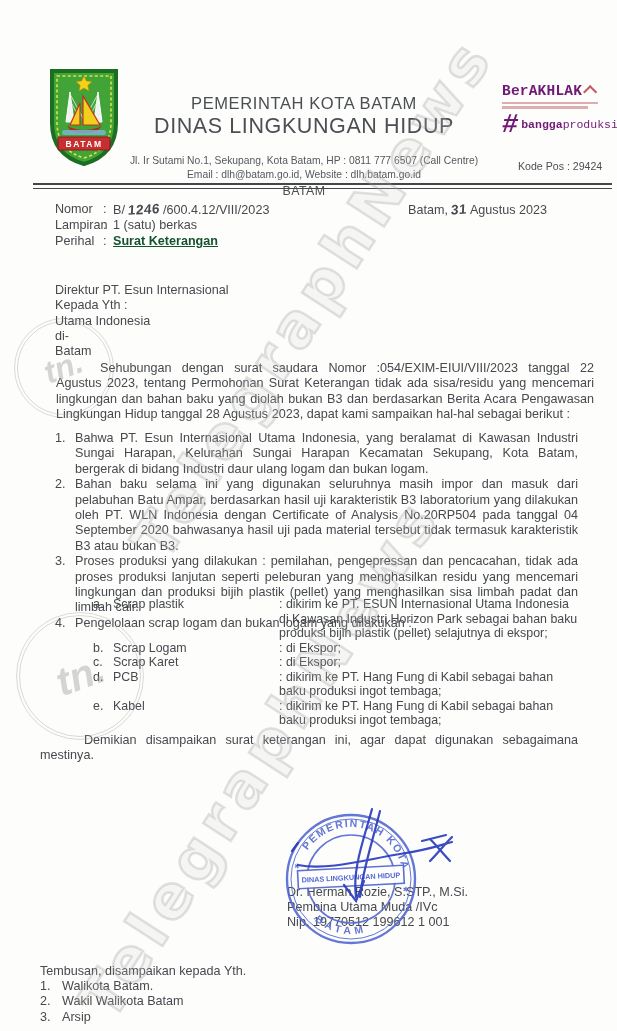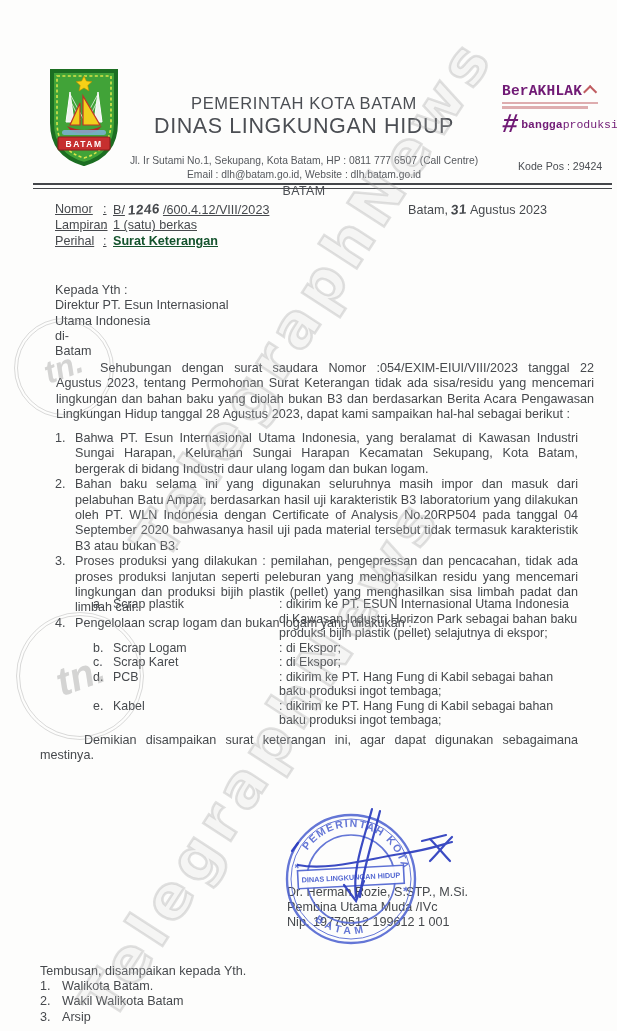--- a/index.html
+++ b/index.html
@@ -25,21 +25,21 @@
   .ba-bars i:nth-child(2){width:86px;}
   .ba-hash-row{display:flex;align-items:center;margin-top:3px;}
   .ba-hash{font-size:27px;font-weight:900;transform:skewX(-8deg);margin-right:3px;line-height:26px;}
   .ba-words{display:flex;font-weight:700;font-size:11.5px;line-height:11.5px;}
   .ba-words .w-mid{font-weight:400;}
   .kodepos{left:518px;top:159px;font-size:10.6px;color:#4b4e53;}
   .rule{left:33px;top:183px;width:579px;height:2.6px;border-top:2.6px solid #44464a;
         border-bottom:1.2px solid #44464a;z-index:4;position:absolute;}
 
   
-  .meta{left:55px;top:202px;text-decoration:underline;}
+  .meta{left:55px;top:202px;}
   .meta-row{display:flex;}
   .meta-label{width:48px;flex:none;}
   .meta-colon{width:10px;flex:none;}
   .perihal{font-weight:700;text-decoration:underline;color:#14532d;}
   .hand{display:inline-block;font-weight:600;font-size:13.5px;transform:rotate(-3deg) skewX(-6deg);
         margin:0 3px;letter-spacing:.5px;}
   .date-line{left:408px;top:202px;}
 
   
   .recipient{left:55px;top:283px;line-height:15.3px;}
@@ -153,22 +153,22 @@
       <span class="meta-label">Perihal</span>
       <span class="meta-colon">:</span>
       <span class="perihal">Surat Keterangan</span>
     </div>
   </div>
   <div class="abs date-line">
     <span>Batam,</span><span class="hand">31</span><span>Agustus 2023</span>
   </div>
 
   <div class="abs recipient">
+    <div>Direktur PT. Esun Internasional</div>
     <div>Kepada Yth :</div>
-    <div>Direktur PT. Esun Internasional</div>
     <div>Utama Indonesia</div>
     <div>di-</div>
     <div>Batam</div>
   </div>
 
   <div class="abs opening">Sehubungan dengan surat saudara Nomor :054/EXIM-EIUI/VIII/2023 tanggal 22 Agustus 2023, tentang Permohonan Surat Keterangan tidak ada sisa/residu yang mencemari lingkungan dan bahan baku yang diolah bukan B3 dan berdasarkan Berita Acara Pengawasan Lingkungan Hidup tanggal 28 Agustus 2023, dapat kami sampaikan hal-hal sebagai berikut :</div>
 
   <div class="abs points">
     <div class="pt">
       <span class="pt-num">1.</span>

